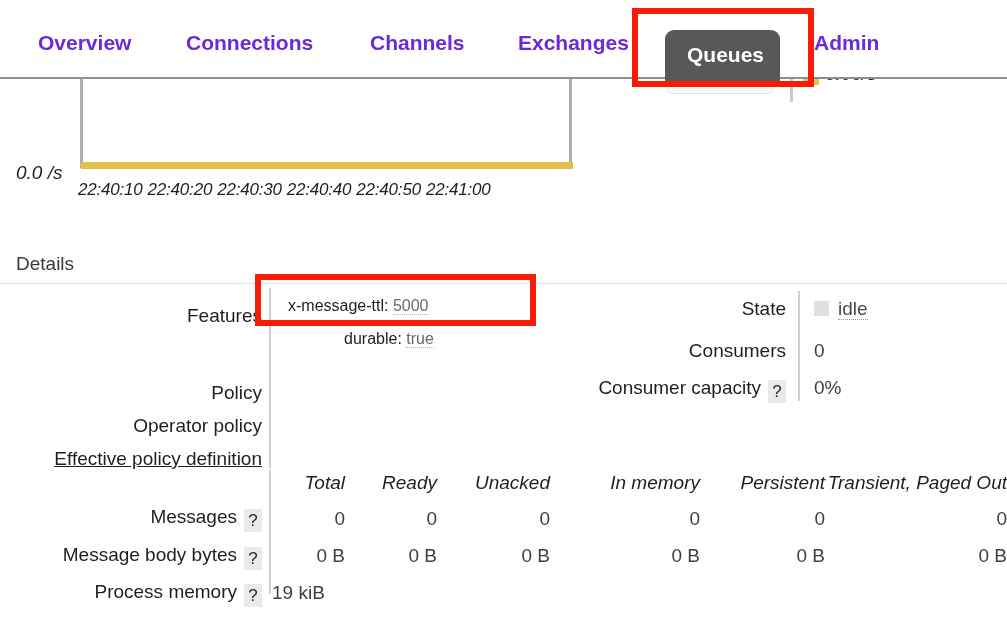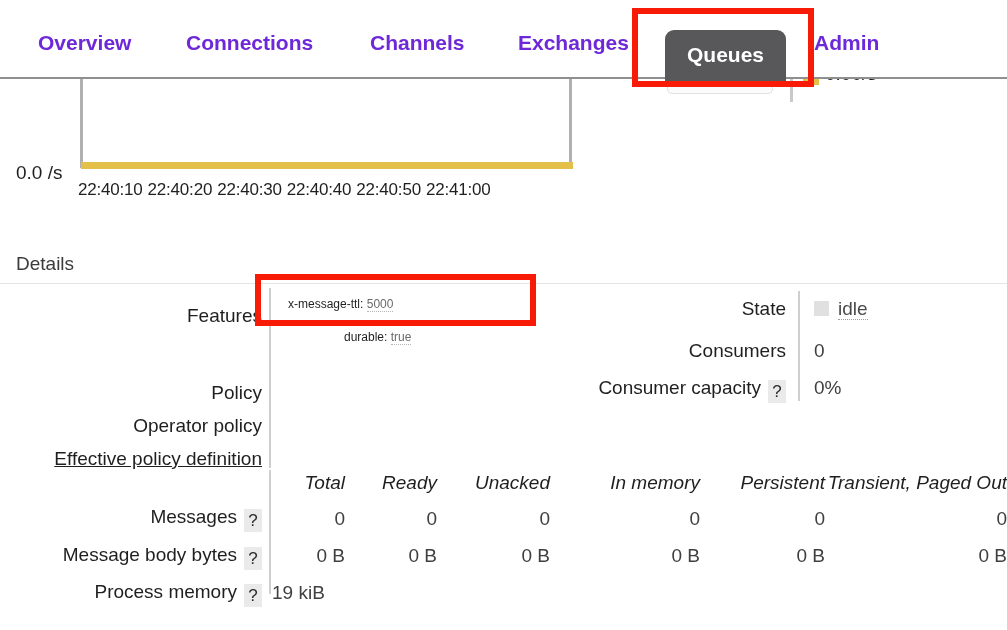--- a/index.html
+++ b/index.html
@@ -17,20 +17,21 @@
     -webkit-font-smoothing: antialiased;
   }
 
   
   .chart-region {
     position: absolute;
     left: 0;
     top: 0;
     width: 926px;
     height: 215px;
+    font-style: italic;
   }
   .chart-plot {
     position: absolute;
     left: 80px;
     top: 0px;
     width: 492px;
     height: 168px;
     border-left: 3px solid #b0b0b0;
     border-right: 3px solid #b0b0b0;
     box-sizing: border-box;
@@ -131,21 +132,21 @@
     font-weight: bold;
     color: #6d28d9;
     white-space: nowrap;
     transform: translateY(-50%);
     cursor: pointer;
   }
   .nav-item.active {
     color: #ffffff;
     background: #58585a;
     border-radius: 9px 9px 0 0;
-    padding: 13px 22px 16px 22px;
+    padding: 13px 16px 16px 22px;
     top: 30px;
     transform: none;
   }
 
   
   .details-heading {
     position: absolute;
     left: 16px;
     top: 253px;
     font-size: 19px;
@@ -193,21 +194,21 @@
     font-size: 19px;
     color: #1f1f1f;
     white-space: nowrap;
     text-align: right;
     margin-top: 8px;
   }
   
   .val {
     position: absolute;
     left: 288px;
-    font-size: 12px;
+    font-size: 16px;
     color: #1f1f1f;
     white-space: nowrap;
   }
   .val .k { color: #1f1f1f; }
   .val .v {
     color: #6a6a6a;
     border-bottom: 1px dotted #b5b5b5;
   }
 
   

